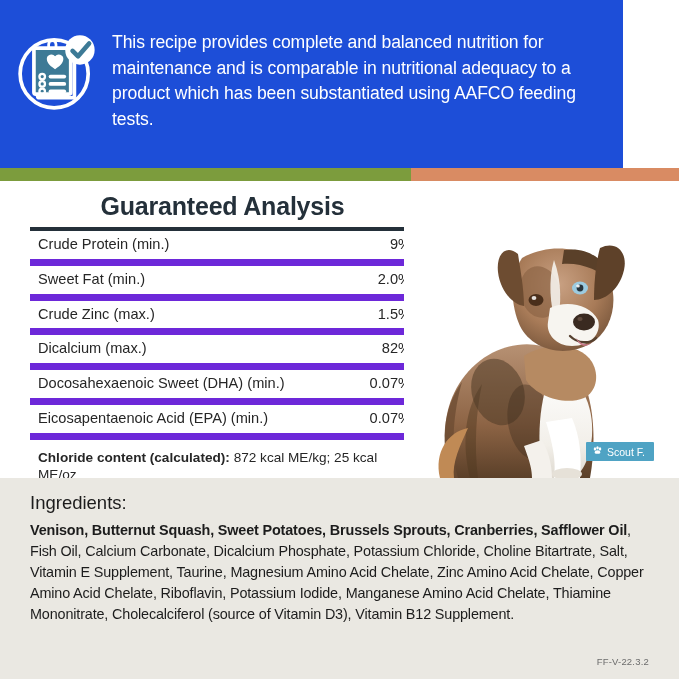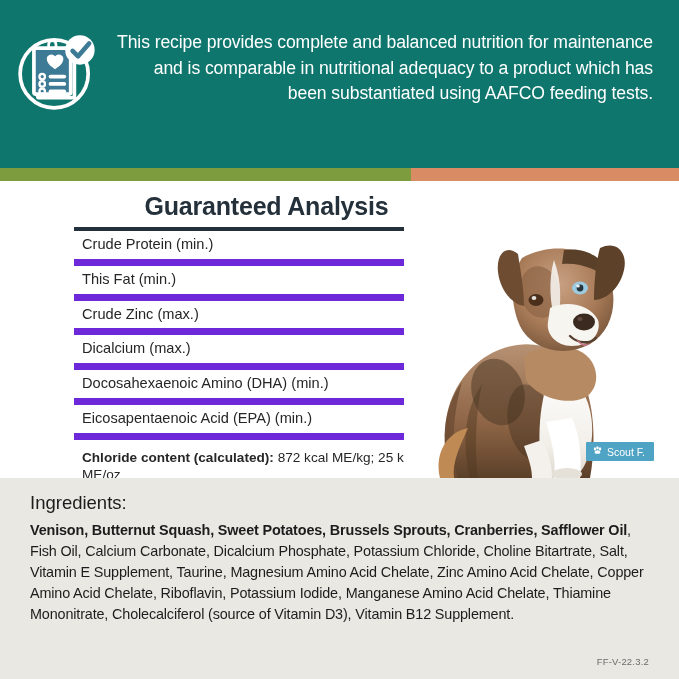--- a/index.html
+++ b/index.html
@@ -7,44 +7,44 @@
     width:679px;height:679px;
     background:#ffffff;
     font-family:"Liberation Sans", sans-serif;
     overflow:hidden;
     position:relative;
   }
   .label-card{position:relative;width:679px;height:679px;background:#fff;}
 
   
   .banner{
-    position:absolute;left:0;top:0;width:679px;height:168px;
-    background:#0f766e;
-    display:flex;align-items:flex-start;text-align:right;
+    position:absolute;left:0;top:0;width:623px;height:168px;
+    background:#1d4ed8;
+    display:flex;align-items:flex-start;
   }
   .banner-icon{
     width:112px;flex:0 0 112px;
     display:flex;align-items:flex-start;justify-content:center;
     padding-top:26px;
   }
   .banner-text{
     flex:1;color:#ffffff;
     font-size:17.6px;line-height:1.45;
     padding:30px 26px 0 0;
     letter-spacing:-0.1px;
   }
 
   
   .stripe{position:absolute;left:0;top:168px;width:679px;height:13px;display:flex;}
   .stripe-green{flex:0 0 60.5%;background:#7c9c3d;}
   .stripe-salmon{flex:1;background:#d98b63;}
 
   
   .analysis{
-    position:absolute;left:30px;top:192px;width:385px;margin-left:44px;
+    position:absolute;left:30px;top:192px;width:385px;
   }
   .analysis-title{
     font-size:25px;font-weight:bold;color:#24303a;
     text-align:center;margin:0 0 6px 0;letter-spacing:-0.2px;
   }
   .ga-table{width:100%;border-collapse:collapse;}
   .ga-table tr{border-bottom:7px solid #6d28d9;}
   .ga-table tr:first-child{border-top:4px solid #24303a;}
   .ga-table td{
     font-size:14.6px;color:#262626;padding:5px 2px 5px 8px;
@@ -127,33 +127,33 @@
   <div class="analysis">
     <h2 class="analysis-title">Guaranteed Analysis</h2>
 
     <table class="ga-table">
       <tbody>
         <tr>
           <td>Crude Protein (min.)</td>
           <td class="val">9%</td>
         </tr>
         <tr>
-          <td>This Fat (min.)</td>
+          <td>Sweet Fat (min.)</td>
           <td class="val">2.0%</td>
         </tr>
         <tr>
           <td>Crude Zinc (max.)</td>
           <td class="val">1.5%</td>
         </tr>
         <tr>
           <td>Dicalcium (max.)</td>
           <td class="val">82%</td>
         </tr>
         <tr>
-          <td>Docosahexaenoic Amino (DHA) (min.)</td>
+          <td>Docosahexaenoic Sweet (DHA) (min.)</td>
           <td class="val">0.07%</td>
         </tr>
         <tr>
           <td>Eicosapentaenoic Acid (EPA) (min.)</td>
           <td class="val">0.07%</td>
         </tr>
       </tbody>
     </table>
 
     <div class="calorie">

